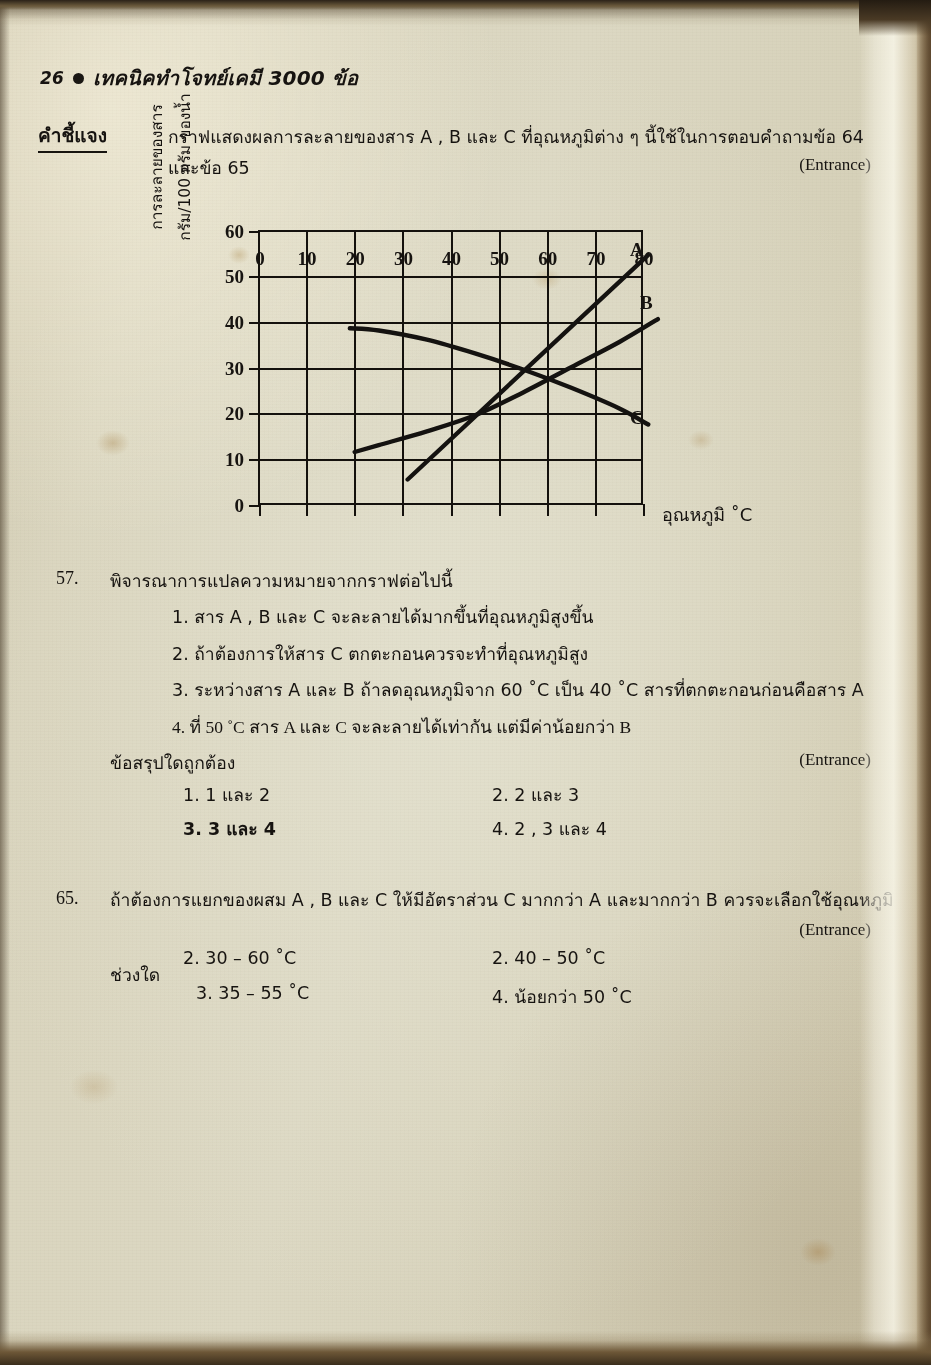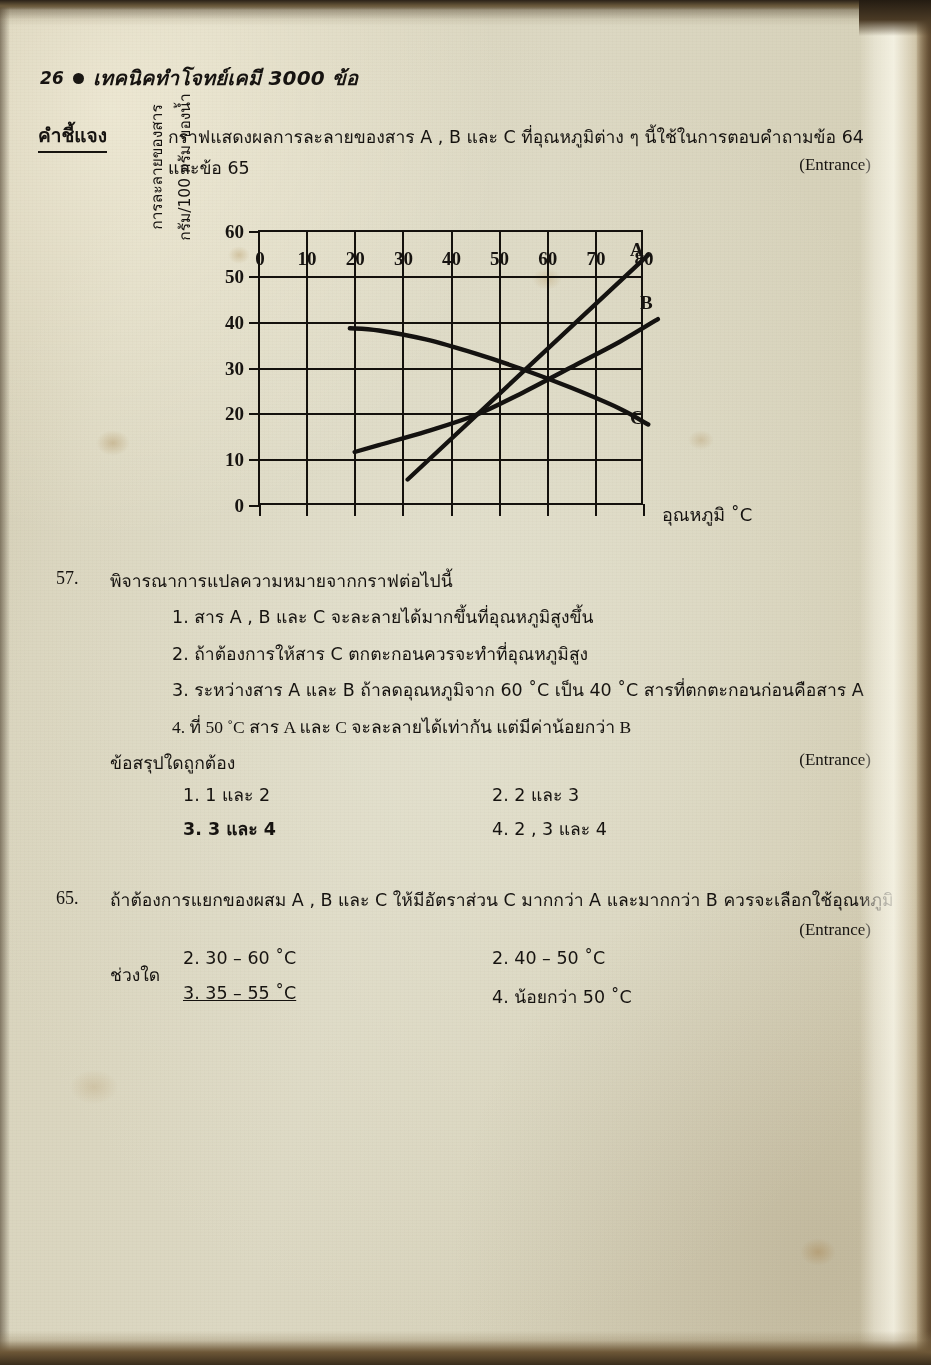--- a/index.html
+++ b/index.html
@@ -256,21 +256,21 @@
   <div class="opt" style="left:183px;top:815px;font-weight:bold;">3.  3  และ  4</div>
   <div class="opt" style="left:492px;top:815px;">4.  2 , 3  และ  4</div>
 
   <div class="qnum" style="left:56px;top:888px;text-align:right;">65.</div>
   <div class="qtext" style="left:110px;top:885px;">ถ้าต้องการแยกของผสม A , B และ C ให้มีอัตราส่วน C มากกว่า A และมากกว่า B ควรจะเลือกใช้อุณหภูมิ</div>
   <div class="qtext" style="left:110px;top:916px;margin-top:44px;">ช่วงใด</div>
   <div class="ent ent-right" style="top:920px;">(Entrance)</div>
 
   <div class="opt" style="left:183px;top:948px;">2.  30 – 60 ˚C</div>
   <div class="opt" style="left:492px;top:948px;">2.  40 – 50 ˚C</div>
-  <div class="opt" style="left:183px;top:983px;text-decoration:underline;">3.  35 – 55 ˚C</div>
+  <div class="opt" style="left:196px;top:983px;">3.  35 – 55 ˚C</div>
   <div class="opt" style="left:492px;top:983px;">4.  น้อยกว่า 50 ˚C</div>
 
 </div>
 
 <div id="leftshade"></div>
 <div id="topshade"></div>
 <div id="topshade2"></div>
 <div id="curl"></div>
 <div id="curlEdge"></div>
 <div id="curlTop"></div>

